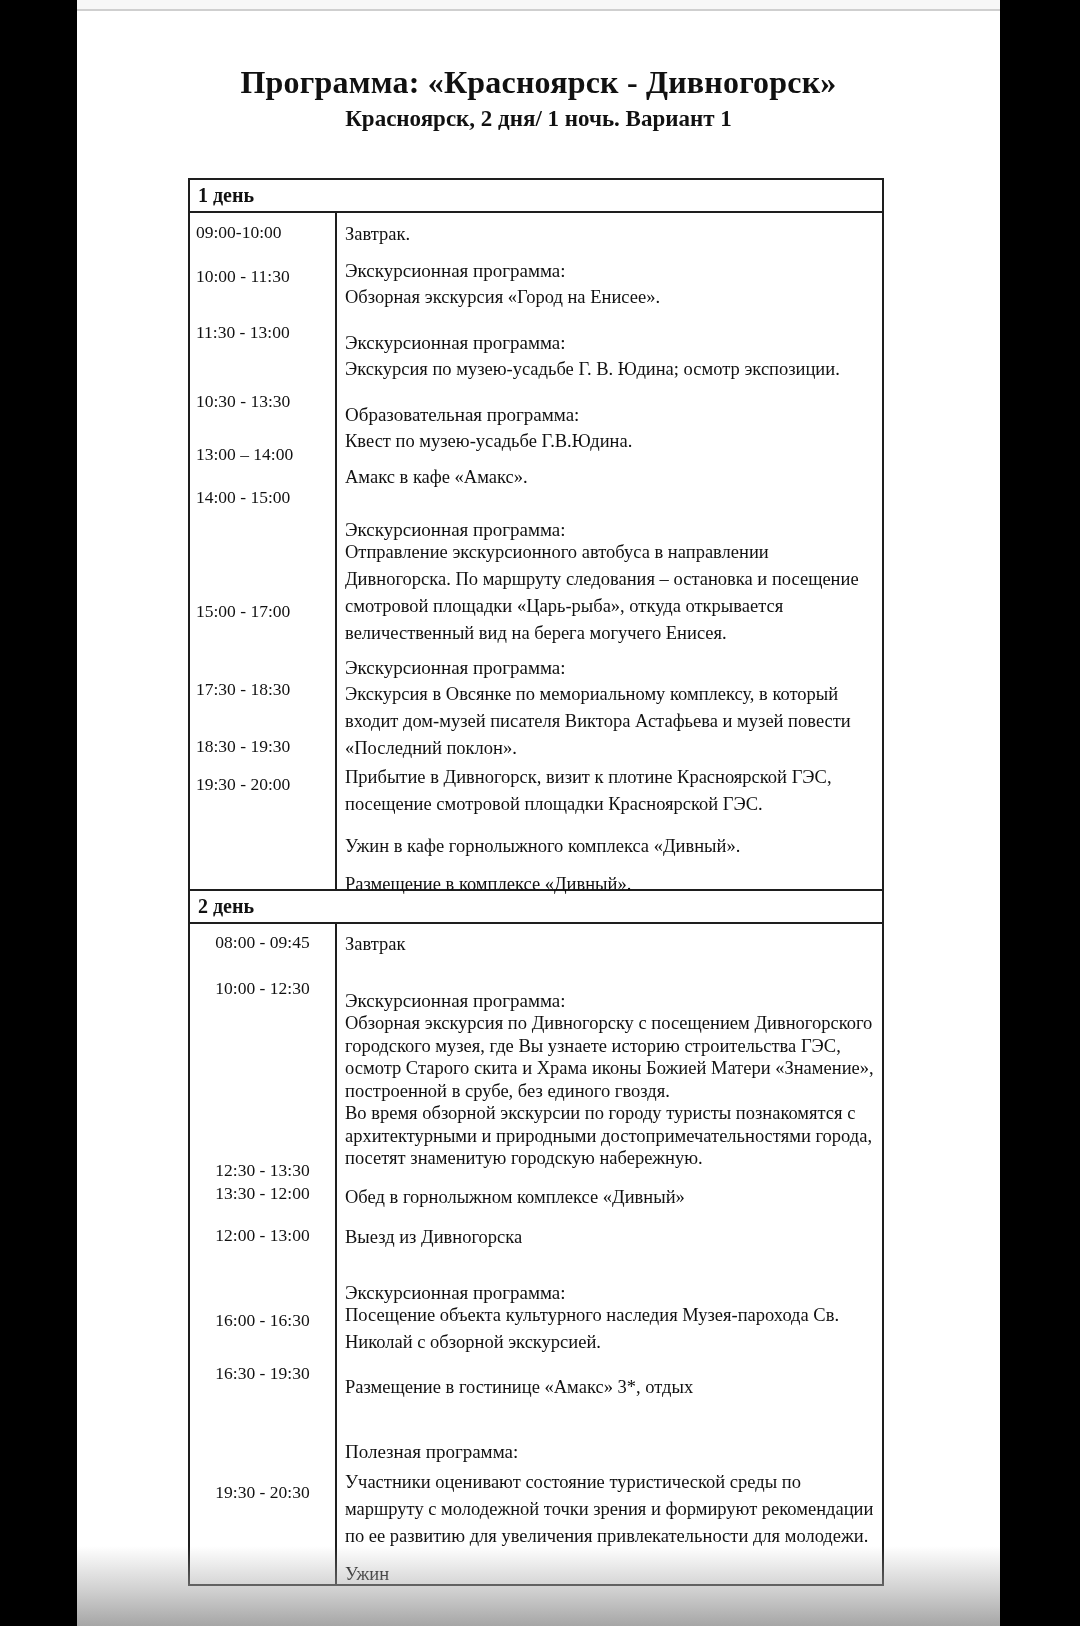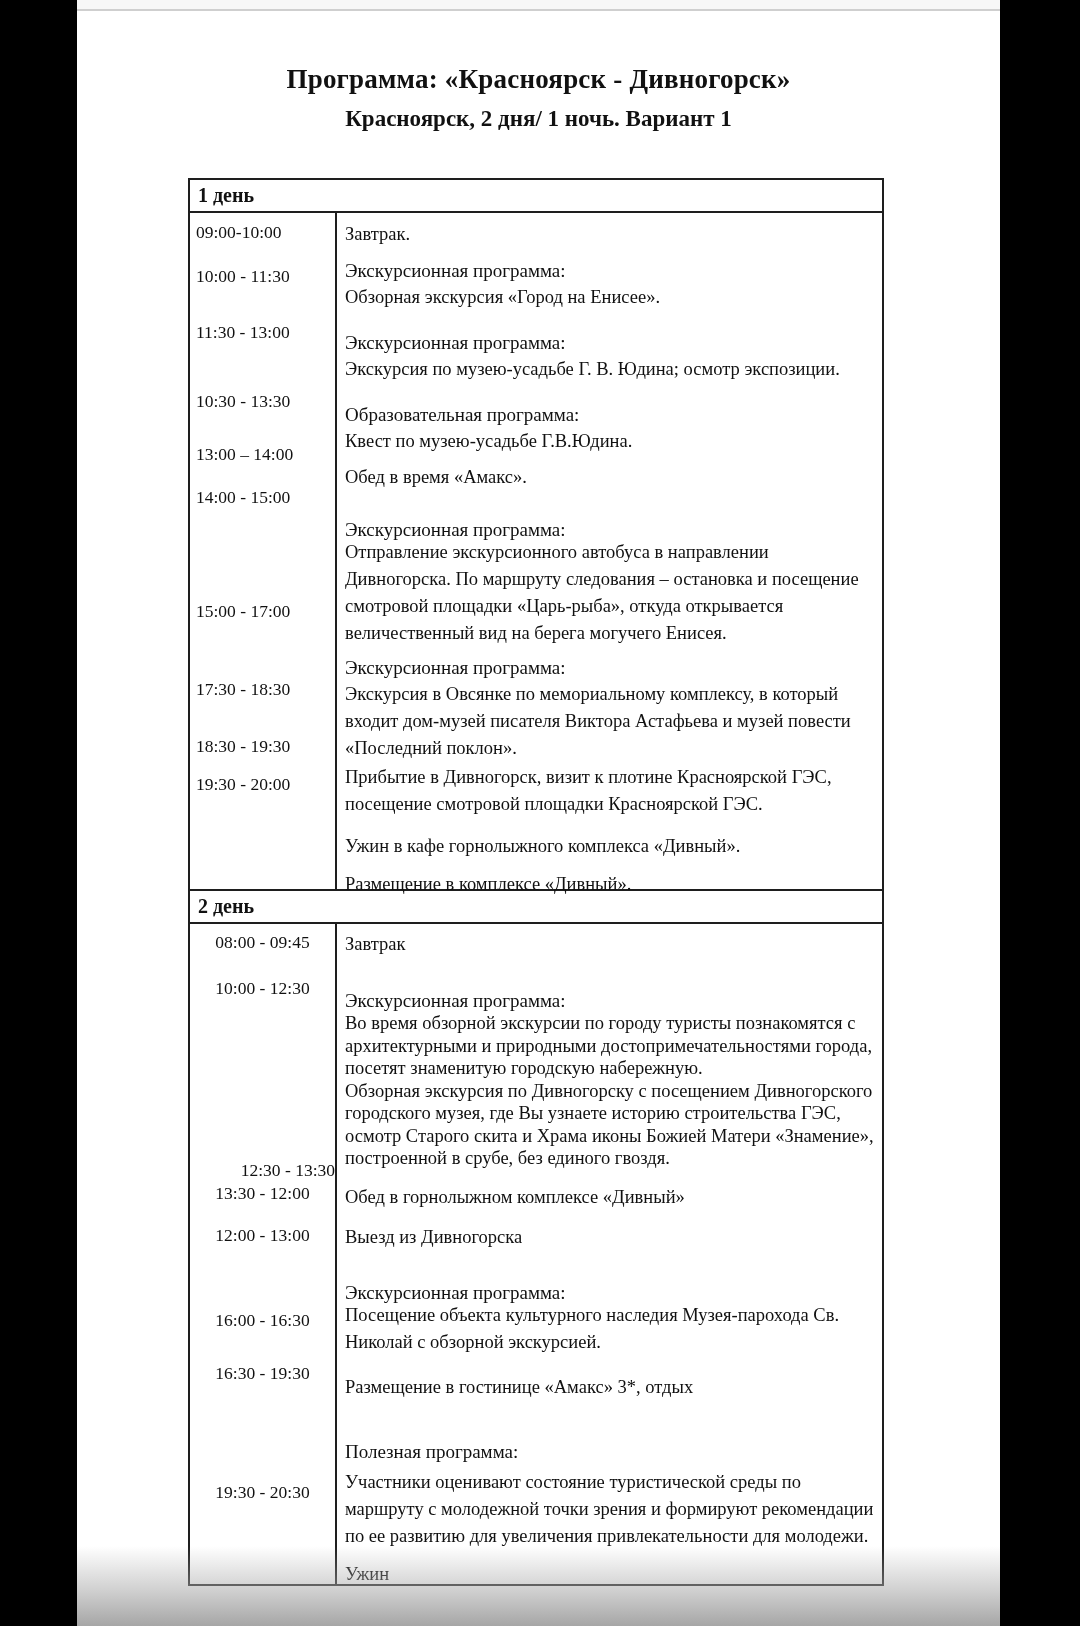--- a/index.html
+++ b/index.html
@@ -27,21 +27,21 @@
     height: 9px;
     background: #f7f7f7;
     border-bottom: 2px solid #cfcfcf;
   }
   .doc-title {
     position: absolute;
     top: 64px;
     left: 0;
     width: 100%;
     text-align: center;
-    font-size: 27px;
+    font-size: 32px;
     font-weight: bold;
     letter-spacing: 0.2px;
   }
   .doc-subtitle {
     position: absolute;
     top: 106px;
     left: 0;
     width: 100%;
     text-align: center;
     font-size: 23px;
@@ -129,45 +129,45 @@
           <div class="time-cell" style="top: 465px;">17:30 - 18:30</div>
           <div class="time-cell" style="top: 522px;">18:30 - 19:30</div>
           <div class="time-cell" style="top: 560px;">19:30 - 20:00</div>
           <div class="para" style="top: 8px;">Завтрак.</div>
           <div class="para bold" style="top: 44px;">Экскурсионная программа:</div>
           <div class="para" style="top: 71px;">Обзорная экскурсия «Город на Енисее».</div>
           <div class="para bold" style="top: 116px;">Экскурсионная программа:</div>
           <div class="para" style="top: 143px;">Экскурсия по музею-усадьбе Г. В. Юдина; осмотр экспозиции.</div>
           <div class="para bold" style="top: 188px;">Образовательная программа:</div>
           <div class="para" style="top: 215px;">Квест по музею-усадьбе Г.В.Юдина.</div>
-          <div class="para" style="top: 251px;">Обед в время «Амакс».</div>
+          <div class="para" style="top: 251px;">Амакс в кафе «Амакс».</div>
           <div class="para bold" style="top: 303px;">Экскурсионная программа:</div>
           <div class="para" style="top: 326px;">Отправление экскурсионного автобуса в направлении Дивногорска. По маршруту следования – остановка и посещение смотровой площадки «Царь-рыба», откуда открывается величественный вид на берега могучего Енисея.</div>
           <div class="para bold" style="top: 441px;">Экскурсионная программа:</div>
           <div class="para" style="top: 468px;">Экскурсия в Овсянке по мемориальному комплексу, в который входит дом-музей писателя Виктора Астафьева и музей повести «Последний поклон».</div>
           <div class="para" style="top: 551px;">Прибытие в Дивногорск, визит к плотине Красноярской ГЭС, посещение смотровой площадки Красноярской ГЭС.</div>
           <div class="para" style="top: 620px;">Ужин в кафе горнолыжного комплекса «Дивный».</div>
           <div class="para" style="top: 658px;">Размещение в комплексе «Дивный».</div>
         </div>
         <div class="day-header">2 день</div>
         <div class="day-body day-1" style="height: 660px;">
           <div class="col-divider"></div>
           <div class="time-cell" style="top: 7px;">08:00 - 09:45</div>
           <div class="time-cell" style="top: 53px;">10:00 - 12:30</div>
-          <div class="time-cell" style="top: 235px; text-align: right;">12:30 - 13:30</div>
+          <div class="time-cell" style="top: 235px;">12:30 - 13:30</div>
           <div class="time-cell" style="top: 258px;">13:30 - 12:00</div>
           <div class="time-cell" style="top: 300px;">12:00 - 13:00</div>
           <div class="time-cell" style="top: 385px;">16:00 - 16:30</div>
           <div class="time-cell" style="top: 438px;">16:30 - 19:30</div>
           <div class="time-cell" style="top: 557px;">19:30 - 20:30</div>
           <div class="para" style="top: 7px;">Завтрак</div>
           <div class="para bold" style="top: 63px;">Экскурсионная программа:</div>
           <div class="para tight" style="top: 88px;">
+            <div>Обзорная экскурсия по Дивногорску с посещением Дивногорского городского музея, где Вы узнаете историю строительства ГЭС, осмотр Старого скита и Храма иконы Божией Матери «Знамение», построенной в срубе, без единого гвоздя.</div>
             <div>Во время обзорной экскурсии по городу туристы познакомятся с архитектурными и природными достопримечательностями города, посетят знаменитую городскую набережную.</div>
-            <div>Обзорная экскурсия по Дивногорску с посещением Дивногорского городского музея, где Вы узнаете историю строительства ГЭС, осмотр Старого скита и Храма иконы Божией Матери «Знамение», построенной в срубе, без единого гвоздя.</div>
           </div>
           <div class="para" style="top: 260px;">Обед в горнолыжном комплексе «Дивный»</div>
           <div class="para" style="top: 300px;">Выезд из Дивногорска</div>
           <div class="para bold" style="top: 355px;">Экскурсионная программа:</div>
           <div class="para" style="top: 378px;">Посещение объекта культурного наследия Музея-парохода Св. Николай с обзорной экскурсией.</div>
           <div class="para" style="top: 450px;">Размещение в гостинице «Амакс» 3*, отдых</div>
           <div class="para bold" style="top: 514px;">Полезная программа:</div>
           <div class="para" style="top: 545px;">Участники оценивают состояние туристической среды по маршруту с молодежной точки зрения и формируют рекомендации по ее развитию для увеличения привлекательности для молодежи.</div>
           <div class="para" style="top: 637px;">Ужин</div>
         </div>

